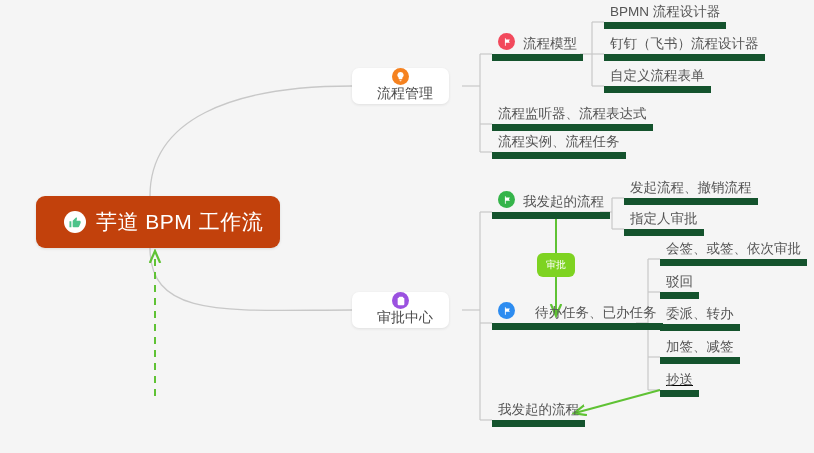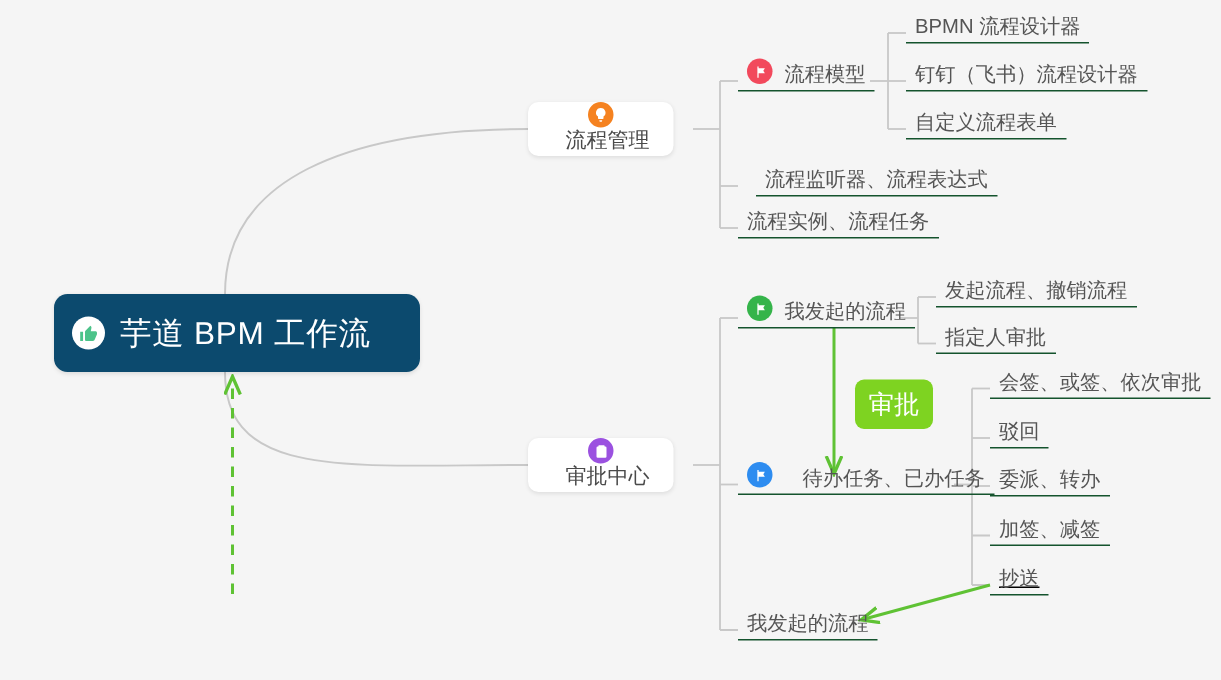--- a/index.html
+++ b/index.html
@@ -23,26 +23,26 @@
     pointer-events: none;
   }
 
   
   .root-node {
     position: absolute;
     left: 36px;
     top: 196px;
     width: 244px;
     height: 52px;
-    background: #0c4a6e;
+    background: #c2410c;
     border-radius: 9px;
     box-shadow: 0 1px 3px rgba(0,0,0,0.10);
     display: flex;
     align-items: center;
-    padding-left: 12px;
+    padding-left: 28px;
     box-sizing: border-box;
   }
   .root-label {
     color: #ffffff;
     font-size: 21px;
     letter-spacing: 0.5px;
     margin-left: 10px;
     white-space: nowrap;
   }
 
@@ -65,46 +65,45 @@
     margin-left: 9px;
     white-space: nowrap;
   }
 
   
   .text-node {
     position: absolute;
     display: flex;
     align-items: flex-end;
     box-sizing: border-box;
-    border-bottom: 1px solid #14532d;
+    border-bottom: 7px solid #14532d;
     padding: 0 6px 4px 6px;
     height: 25px;
     white-space: nowrap;
   }
   .text-node .tlabel {
     font-size: 13.5px;
     color: #555555;
     line-height: 1;
   }
   .text-node .tlabel.with-icon { margin-left: 8px; }
 
   
   .chip {
     position: absolute;
     background: #7ED321;
     border-radius: 6px;
     color: #ffffff;
-    font-size: 17px;
+    font-size: 10px;
     display: flex;
     align-items: center;
     justify-content: flex-start;
     padding: 5px 9px;
     box-sizing: border-box;
     white-space: nowrap;
-    margin-left: 33px;
   }
 
   
   .ricon {
     width: 17px;
     height: 17px;
     border-radius: 50%;
     flex: 0 0 auto;
     display: inline-flex;
     align-items: center;
@@ -201,21 +200,21 @@
   </div>
 
   <div class="text-node" style="left:604px; top:68px;">
     <span class="tlabel">自定义流程表单</span>
   </div>
 
   <div class="text-node" style="left:604px; top:36px;">
     <span class="tlabel">钉钉（飞书）流程设计器</span>
   </div>
 
-  <div class="text-node" style="left:504px; top:106px;align-items:flex-end;">
+  <div class="text-node" style="left:492px; top:106px;align-items:flex-end;">
     <span class="tlabel">流程监听器、流程表达式</span>
   </div>
 
   <div class="text-node" style="left:492px; top:134px;">
     <span class="tlabel">流程实例、流程任务</span>
   </div>
 
   <div class="card-node" style="left:352px; top:292px;">
     <span class="ricon" style="background:#9B51E0;">
       <svg width="10" height="10" viewBox="0 0 24 24">

